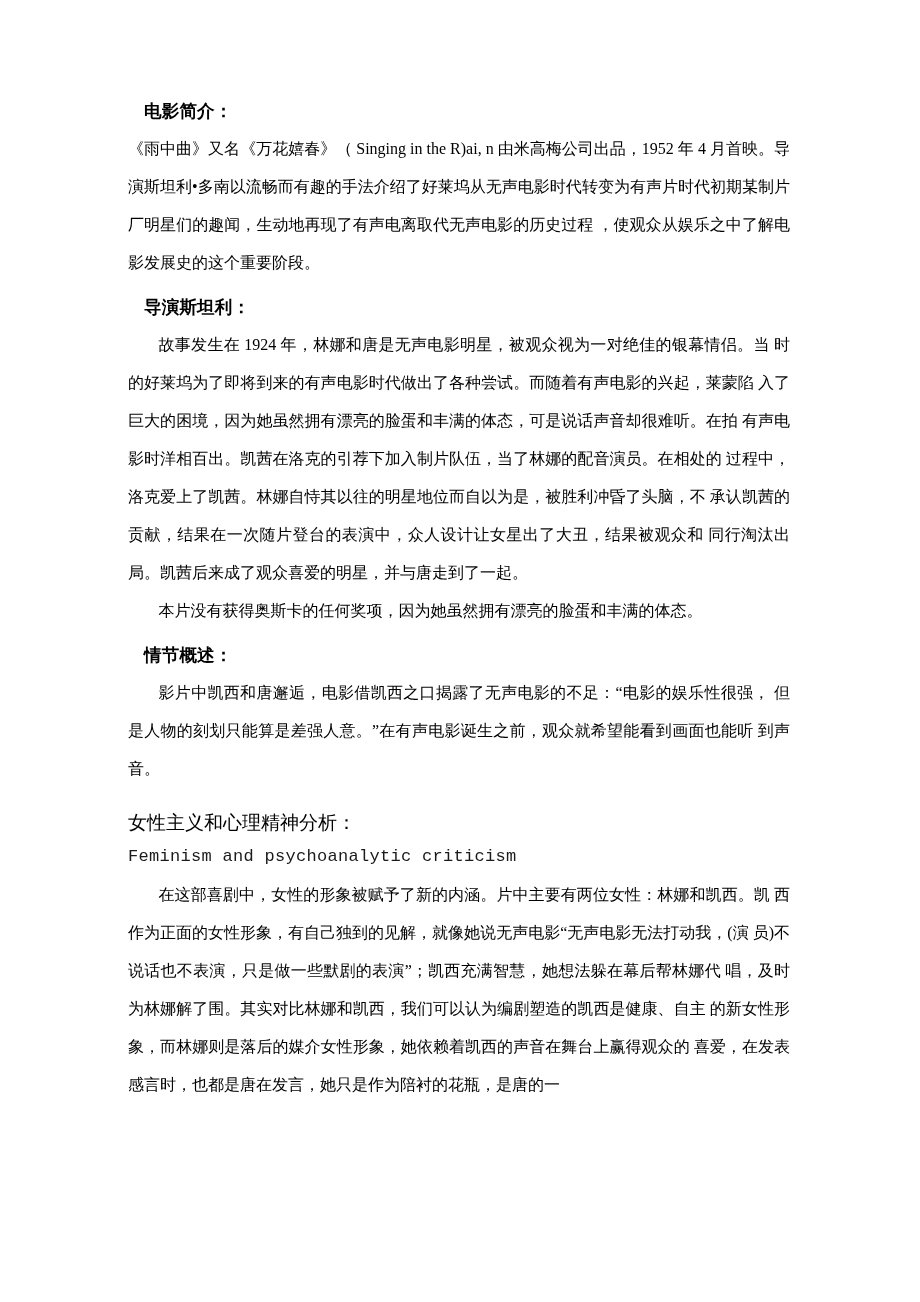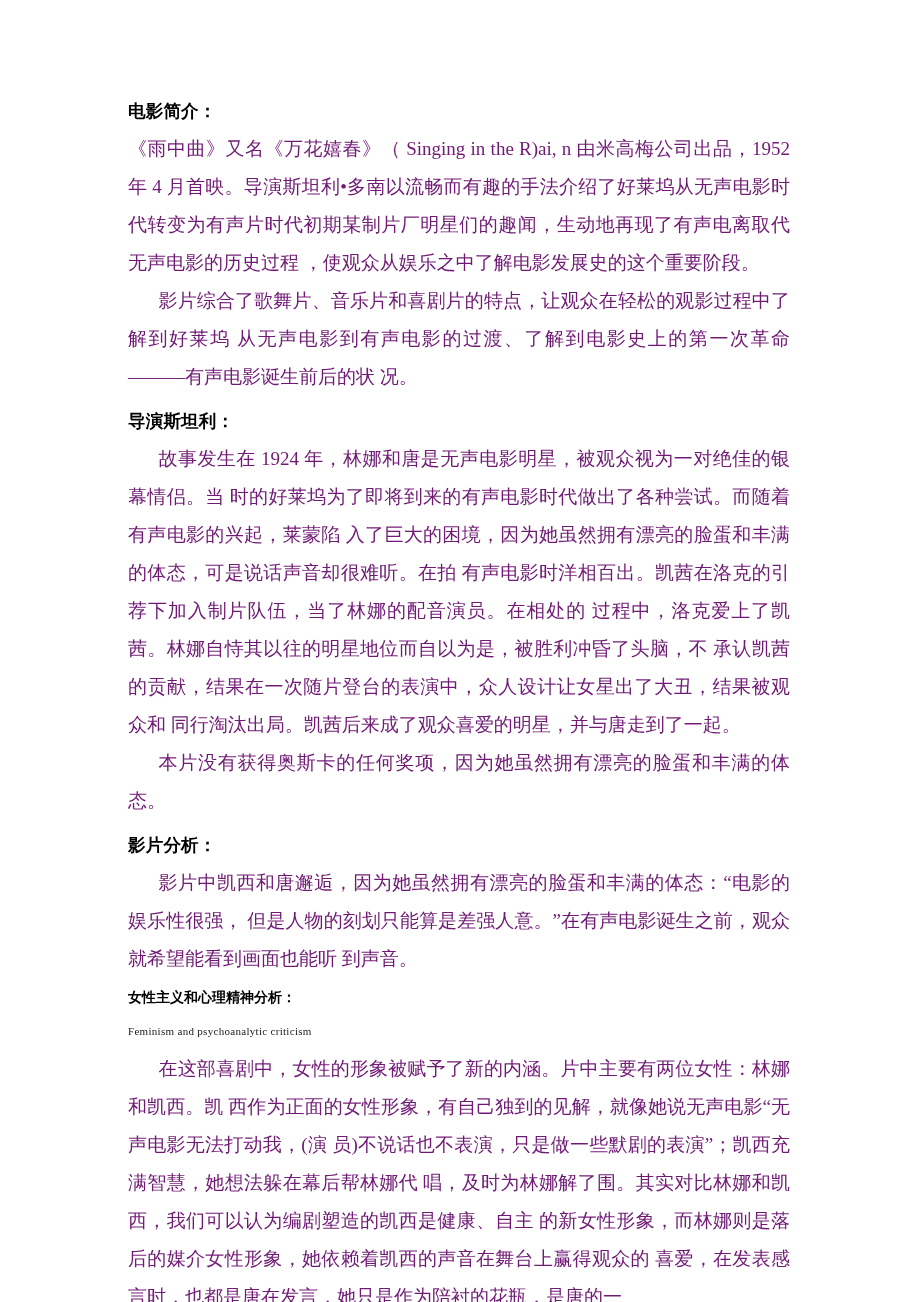--- a/index.html
+++ b/index.html
@@ -20,84 +20,83 @@
     position: absolute;
     left: 128px;
     top: 96px;
     width: 662px;
   }
   h2.section-heading {
     font-family: "Liberation Sans", "DejaVu Sans", sans-serif;
     font-weight: bold;
     font-size: 17.5px;
     line-height: 30px;
-    margin: 0 0 4px 0;
+    margin: 0 0 4px 16px;
     padding: 0;
     color: #000000;
     letter-spacing: 0.2px;
   }
   h3.sub-heading {
     font-family: "Liberation Sans", "DejaVu Sans", sans-serif;
-    font-weight: bold;
-    font-size: 14px;
+    font-weight: normal;
+    font-size: 19px;
     line-height: 30px;
-    margin: 4px 0 2px 0;
+    margin: 20px 0 2px 0;
     padding: 0;
     color: #000000;
   }
   p.body-text {
     font-family: "Liberation Serif", "DejaVu Serif", serif;
-    font-size: 19px;
+    font-size: 16px;
     line-height: 38px;
     margin: 0;
     padding: 0;
-    color: #701a75;
+    color: #000000;
     text-align: justify;
     text-justify: inter-ideograph;
     text-indent: 0;
   }
   p.body-text.indented {
     text-indent: 30.5px;
   }
   p.mono-line {
-    font-family: Liberation Serif, serif;
-    font-size: 11px;
+    font-family: Liberation Mono, monospace;
+    font-size: 17px;
     line-height: 34px;
     margin: 0 0 2px 0;
     padding: 0;
     color: #1a1a1a;
     letter-spacing: 0.3px;
   }
   .gap-head { height: 10px; }
 </style>
 </head>
 <body>
 
 <div class="page">
   <div class="content">
 
     <h2 class="section-heading">电影简介：</h2>
 
     <p class="body-text">《雨中曲》又名《万花嬉春》（ Singing in the R)ai, n 由米高梅公司出品，1952 年 4 月首映。导演斯坦利•多南以流畅而有趣的手法介绍了好莱坞从无声电影时代转变为有声片时代初期某制片厂明星们的趣闻，生动地再现了有声电离取代无声电影的历史过程 ，使观众从娱乐之中了解电影发展史的这个重要阶段。</p>
 
-    <p class="body-text indented">影片综合了歌舞片、音乐片和喜剧片的特点，让观众在轻松的观影过程中了解到好莱坞 从无声电影到有声电影的过渡、了解到电影史上的第一次革命———有声电影诞生前后的状 况。</p>
 
     <div class="gap-head"></div>
 
     <h2 class="section-heading">导演斯坦利：</h2>
 
     <p class="body-text indented">故事发生在 1924 年，林娜和唐是无声电影明星，被观众视为一对绝佳的银幕情侣。当 时的好莱坞为了即将到来的有声电影时代做出了各种尝试。而随着有声电影的兴起，莱蒙陷 入了巨大的困境，因为她虽然拥有漂亮的脸蛋和丰满的体态，可是说话声音却很难听。在拍 有声电影时洋相百出。凯茜在洛克的引荐下加入制片队伍，当了林娜的配音演员。在相处的 过程中，洛克爱上了凯茜。林娜自恃其以往的明星地位而自以为是，被胜利冲昏了头脑，不 承认凯茜的贡献，结果在一次随片登台的表演中，众人设计让女星出了大丑，结果被观众和 同行淘汰出局。凯茜后来成了观众喜爱的明星，并与唐走到了一起。</p>
 
     <p class="body-text indented">本片没有获得奥斯卡的任何奖项，因为她虽然拥有漂亮的脸蛋和丰满的体态。</p>
 
     <div class="gap-head"></div>
 
-    <h2 class="section-heading">影片分析：</h2>
+    <h2 class="section-heading">情节概述：</h2>
 
-    <p class="body-text indented">影片中凯西和唐邂逅，因为她虽然拥有漂亮的脸蛋和丰满的体态：“电影的娱乐性很强， 但是人物的刻划只能算是差强人意。”在有声电影诞生之前，观众就希望能看到画面也能听 到声音。</p>
+    <p class="body-text indented">影片中凯西和唐邂逅，电影借凯西之口揭露了无声电影的不足：“电影的娱乐性很强， 但是人物的刻划只能算是差强人意。”在有声电影诞生之前，观众就希望能看到画面也能听 到声音。</p>
 
     <h3 class="sub-heading">女性主义和心理精神分析：</h3>
 
     <p class="mono-line">Feminism and psychoanalytic criticism</p>
 
     <p class="body-text indented">在这部喜剧中，女性的形象被赋予了新的内涵。片中主要有两位女性：林娜和凯西。凯 西作为正面的女性形象，有自己独到的见解，就像她说无声电影“无声电影无法打动我，(演 员)不说话也不表演，只是做一些默剧的表演”；凯西充满智慧，她想法躲在幕后帮林娜代 唱，及时为林娜解了围。其实对比林娜和凯西，我们可以认为编剧塑造的凯西是健康、自主 的新女性形象，而林娜则是落后的媒介女性形象，她依赖着凯西的声音在舞台上赢得观众的 喜爱，在发表感言时，也都是唐在发言，她只是作为陪衬的花瓶，是唐的一</p>
 
   </div>
 </div>
 

